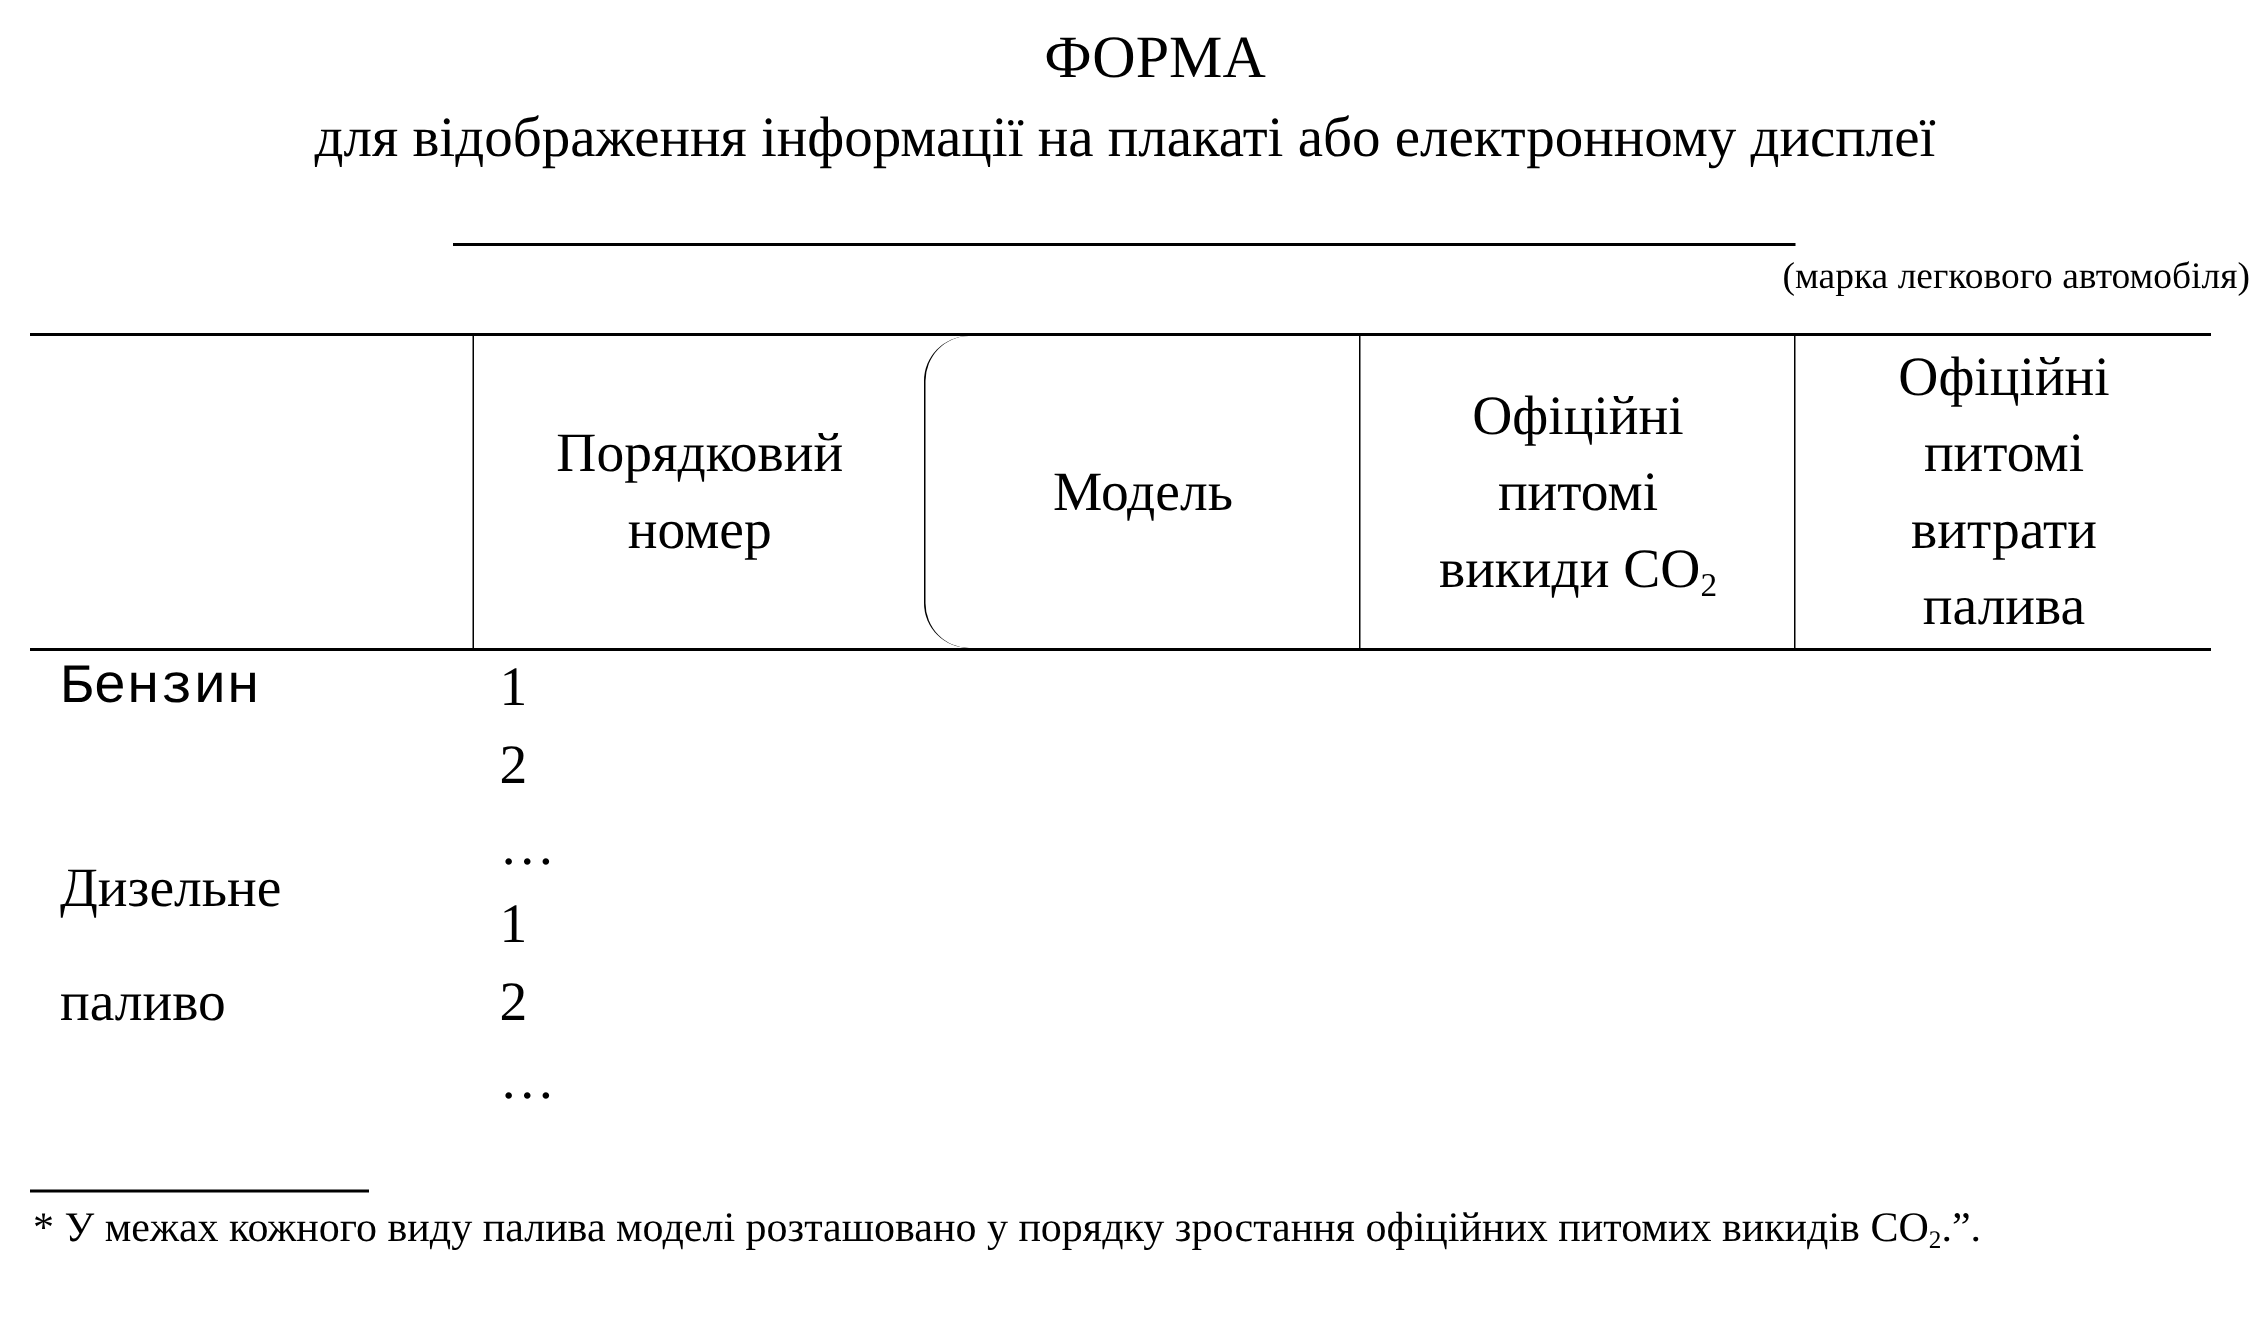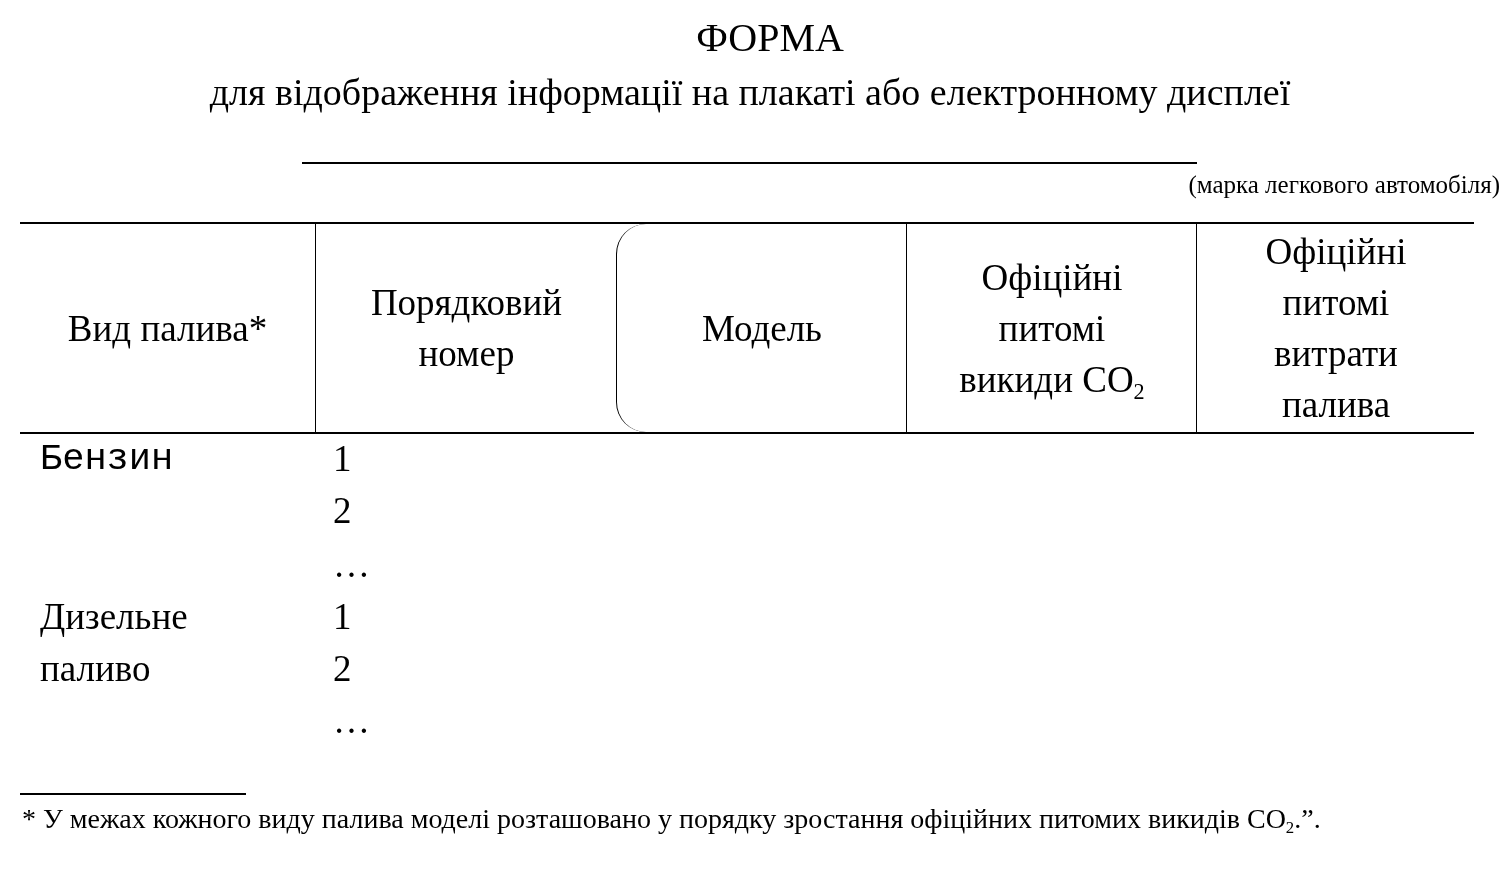--- a/index.html
+++ b/index.html
@@ -117,25 +117,20 @@
 </head>
 <body>
 
 <div class="title">ФОРМА</div>
 <div class="subtitle">для відображення інформації на плакаті або електронному дисплеї</div>
 
 <div class="brand-line"></div>
 <div class="brand-caption">(марка легкового автомобіля)</div>
 
 <div class="table-header">
-  <div class="hcell hc1">
-    <div>
-      <span>Вид палива*</span>
-    </div>
-  </div>
   <div class="hcell hc2 divider">
     <div>
       <div>Порядковий</div>
       <div>номер</div>
     </div>
   </div>
   <div class="hcell hc3 divider">
     <div>
       <span>Модель</span>
     </div>
@@ -155,20 +150,20 @@
       <div>палива</div>
     </div>
   </div>
 </div>
 
 <div class="bline fuel" style="top:434px;font-family:Liberation Mono, monospace;">Бензин</div>
 <div class="bline num" style="top:434px;">1</div>
 <div class="bline num" style="top:486px;">2</div>
 <div class="bline num" style="top:540px;">…</div>
 
-<div class="bline fuel" style="top:592px;">Дизельне</div>
+<div class="bline fuel" style="top:568px;">Дизельне</div>
 <div class="bline fuel" style="top:644px;">паливо</div>
 <div class="bline num" style="top:592px;">1</div>
 <div class="bline num" style="top:644px;">2</div>
 <div class="bline num" style="top:696px;">…</div>
 
 <div class="fn-rule"></div>
 <div class="footnote"><span>* У межах кожного виду палива моделі розташовано у порядку зростання офіційних питомих викидів CO</span><sub>2</sub><span>.”.</span></div>
 
 </body></html>

